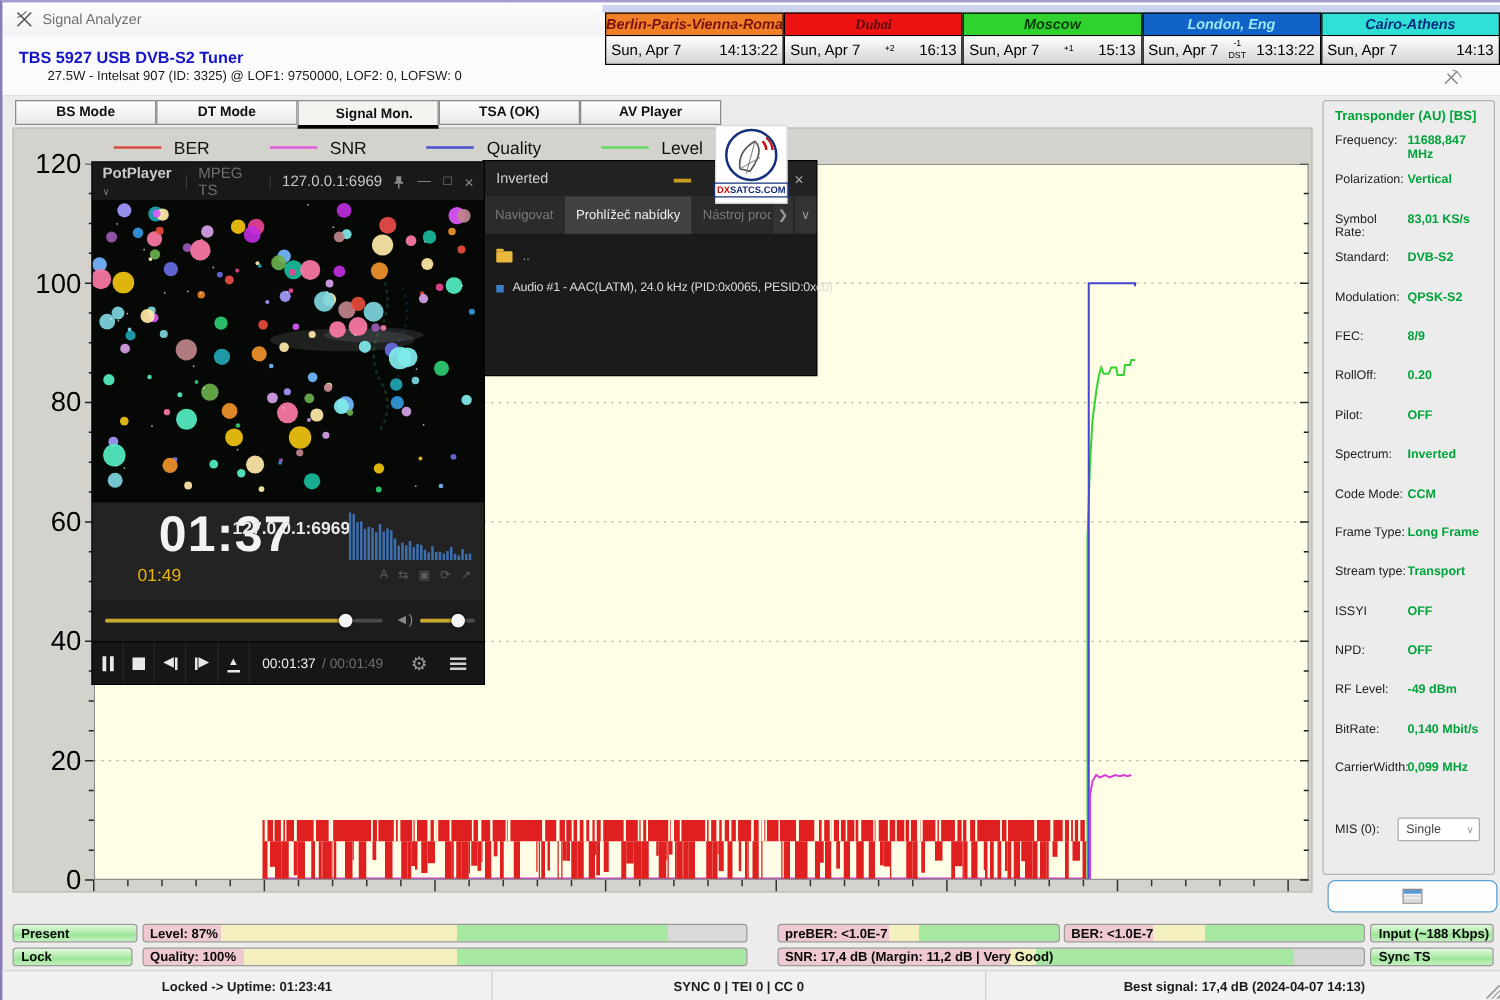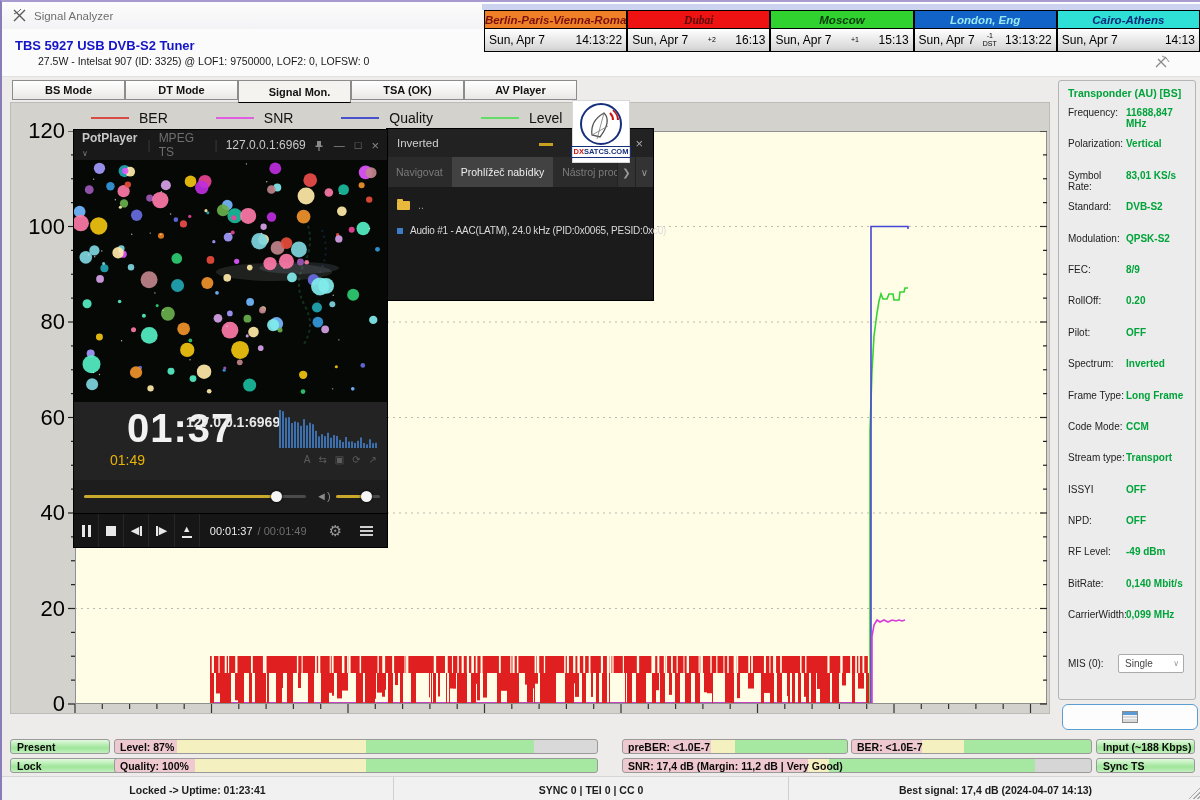--- a/index.html
+++ b/index.html
@@ -27,21 +27,21 @@
   .clock-date{flex:0 0 auto;}
   .clock-mark{flex:1;text-align:center;font-size:8px;line-height:8px;color:#000;}
   .clock-mark .sup{display:block;font-size:7px;}
   .clock-tval{flex:0 0 auto;margin-left:auto;}
   #dishmini{left:1150px;top:51px;width:20px;height:16px;}
 
   
   #tabs{left:10px;top:78px;height:23px;display:flex;z-index:3;}
   .tabbtn{width:113px;height:20px;background:linear-gradient(#ffffff,#e9e8e6);border:1px solid #8c8c8c;
           font-size:11px;font-weight:600;color:#111;display:flex;align-items:center;justify-content:center;cursor:default;}
-  .tabbtn.active{height:23px;background:#f4f3f0;border-bottom:1px solid #000000;margin-top:0;padding-left:10px;}
+  .tabbtn.active{height:23px;background:#f4f3f0;border-bottom:3px solid #000000;margin-top:0;padding-left:10px;}
 
   
   #chartarea{left:8px;top:100px;width:1040px;height:612px;background:#d4d2cc;border:1px solid #bdbbb5;}
   #legend{position:absolute;left:80px;top:4px;height:22px;display:flex;align-items:center;gap:48px;}
   .leg-item{display:flex;align-items:center;gap:10px;}
   .leg-line{width:38px;height:0;border-top:2px solid #000;}
   .leg-label{font-size:14px;color:#111;}
   #plotsvg{position:absolute;left:50px;top:28px;}
   .ylab{position:absolute;width:46px;text-align:right;font-size:22px;color:#000;line-height:24px;}
 
@@ -926,26 +926,26 @@
         </div>
         <div class="trow">
           <span class="lab">Pilot:</span>
           <span class="val" style="color: rgb(0, 163, 58);">OFF</span>
         </div>
         <div class="trow">
           <span class="lab">Spectrum:</span>
           <span class="val" style="color: rgb(0, 163, 58);">Inverted</span>
         </div>
         <div class="trow">
+          <span class="lab">Code Mode:</span>
+          <span class="val" style="color: rgb(0, 163, 58);">CCM</span>
+        </div>
+        <div class="trow">
           <span class="lab">Frame Type:</span>
           <span class="val" style="color: rgb(0, 163, 58);">Long Frame</span>
-        </div>
-        <div class="trow">
-          <span class="lab">Code Mode:</span>
-          <span class="val" style="color: rgb(0, 163, 58);">CCM</span>
         </div>
         <div class="trow">
           <span class="lab">Stream type:</span>
           <span class="val" style="color: rgb(0, 163, 58);">Transport</span>
         </div>
         <div class="trow">
           <span class="lab">ISSYI</span>
           <span class="val" style="color: rgb(0, 163, 58);">OFF</span>
         </div>
         <div class="trow">
@@ -980,21 +980,21 @@
         <i class="g"></i>
       </span>
   </div>
 
   <div class="badge abs" style="left:8px;top:737px;width:100px;" id="badge-present">Present</div>
   <div class="bar abs" style="left:112px;top:737px;width:484px;" id="bar-level">Level: 87%</div>
   <div class="bar abs" style="left:620px;top:737px;width:226px;" id="bar-preber">preBER: &lt;1.0E-7</div>
   <div class="bar abs" style="left:849px;top:737px;width:241px;" id="bar-ber">BER: &lt;1.0E-7</div>
   <div class="badge abs" style="left:1094px;top:737px;width:99px;" id="badge-input">Input (~188 Kbps)</div>
 
-  <div class="badge abs" style="left:8px;top:756px;width:116px;" id="badge-lock">Lock</div>
+  <div class="badge abs" style="left:8px;top:756px;width:96px;" id="badge-lock">Lock</div>
   <div class="bar abs" style="left:112px;top:756px;width:484px;" id="bar-quality">Quality: 100%</div>
   <div class="bar abs" style="left:620px;top:756px;width:470px;" id="bar-snr">SNR: 17,4 dB (Margin: 11,2 dB | Very Good)</div>
   <div class="badge abs" style="left:1094px;top:756px;width:99px;" id="badge-sync">Sync TS</div>
 
   <div id="sb" class="abs">
     <div class="sbcell" id="sb1">Locked -&gt; Uptime: 01:23:41</div>
     <div class="sbcell" id="sb2">SYNC 0 | TEI 0 | CC 0</div>
     <div class="sbcell" id="sb3">Best signal: 17,4 dB (2024-04-07 14:13)</div>
     <div id="grip"></div>
   </div>

